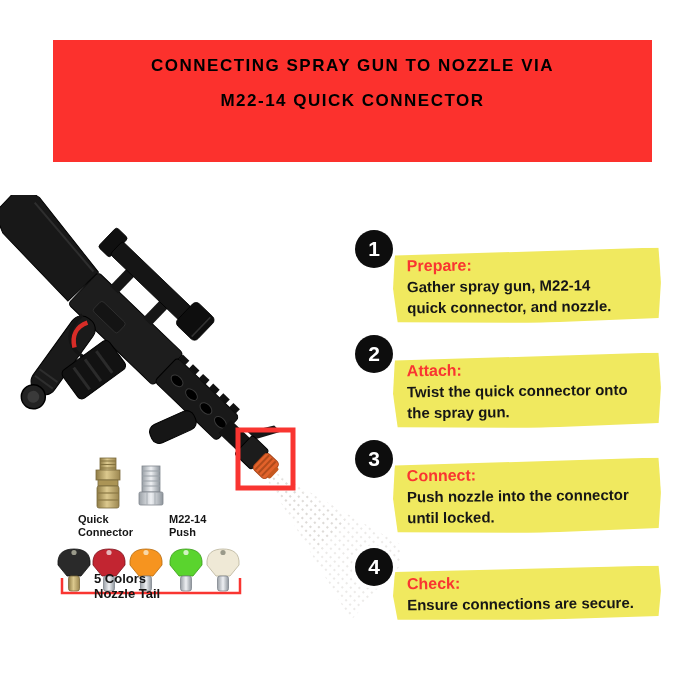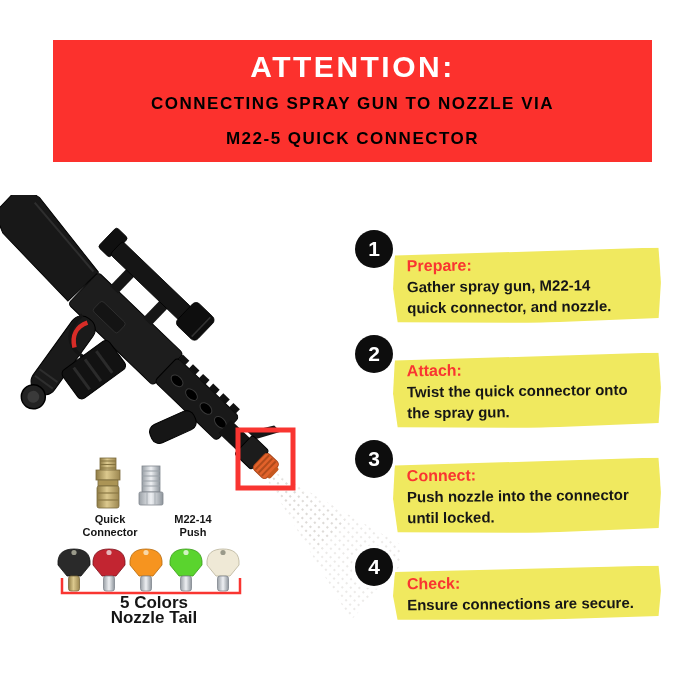--- a/index.html
+++ b/index.html
@@ -8,46 +8,45 @@
 
   
   .banner{position:absolute;left:53px;top:40px;width:599px;height:122px;background:#fc312d;
           display:flex;flex-direction:column;align-items:center;padding-top:8px;box-sizing:border-box;}
   .banner .attn{color:#ffffff;font-size:30px;font-weight:800;letter-spacing:2.5px;line-height:38px;white-space:nowrap;}
   .banner .bline{color:#000000;font-size:17px;font-weight:800;letter-spacing:1.5px;line-height:35px;white-space:nowrap;}
 
   
   #figure-svg{position:absolute;left:0;top:195px;width:400px;height:440px;}
 
-  .part-label{position:absolute;text-align:center;color:#151515;font-size:11px;font-weight:700;line-height:12.5px;}
+  .part-label{position:absolute;color:#151515;font-size:11px;font-weight:700;line-height:12.5px;}
   .lbl-qc{left:78px;top:513px;width:64px;}
   .lbl-tail{left:128px;top:513px;width:48px;margin-left:41px;}
-  .lbl-noz{left:94px;top:595px;width:120px;font-size:17px;line-height:15px;}
+  .lbl-noz{left:94px;top:571px;width:120px;font-size:13px;line-height:15px;}
 
   
   .step{position:absolute;left:355px;width:320px;}
   .s1{top:230px;} .s2{top:335px;} .s3{top:440px;} .s4{top:548px;}
   .num{position:absolute;left:0;top:0;width:38px;height:38px;border-radius:50%;background:#0d0d0d;
        color:#ffffff;font-size:21px;font-weight:700;display:flex;align-items:center;justify-content:center;
        box-shadow:0 0 0 3px #ffffff;z-index:2;}
   .hl{position:absolute;left:38px;top:19px;width:268px;background:#f0e95f;padding:5px 0 6px 14px;box-sizing:border-box;
       transform:rotate(-0.6deg);
       clip-path:polygon(0.8% 7%,99.2% 0%,100% 46%,99% 95%,55% 100%,1.6% 97%,0% 52%);}
   .hl .t{color:#f93531;font-size:16px;font-weight:700;line-height:21px;}
   .hl .l{color:#161616;font-size:15px;font-weight:700;line-height:21px;white-space:nowrap;}
 </style>
 </head>
 <body>
 
 <div id="page">
 
   <div class="banner">
-    <div class="attn">ATTENTION:</div>
     <div class="bline">CONNECTING SPRAY GUN TO NOZZLE VIA</div>
-    <div class="bline">M22-5 QUICK CONNECTOR</div>
+    <div class="bline">M22-14 QUICK CONNECTOR</div>
   </div>
 
   <svg id="figure-svg" viewBox="0 195 400 440" xmlns="http://www.w3.org/2000/svg">
     <defs>
       <pattern id="mistDots" width="6" height="6" patternUnits="userSpaceOnUse">
         <circle cx="2" cy="2" r="1.1" fill="#c9c4bf"></circle>
       </pattern>
       <linearGradient id="brassG" x1="0" y1="0" x2="1" y2="0">
         <stop offset="0" stop-color="#8f7c45"></stop>
           <stop offset="0.45" stop-color="#dcc98e"></stop>

